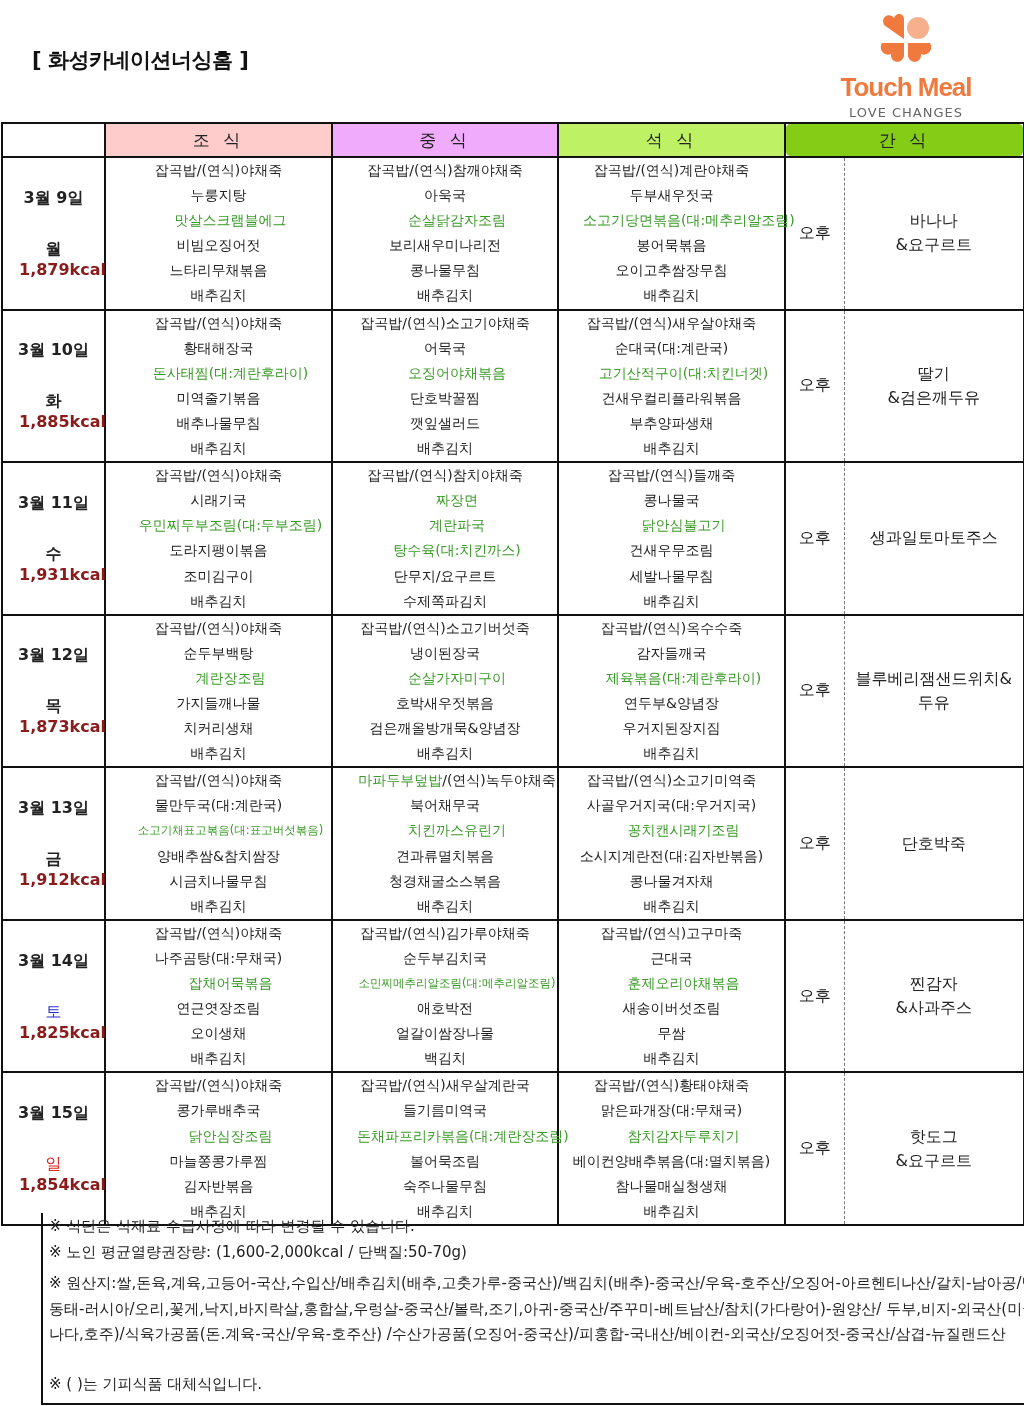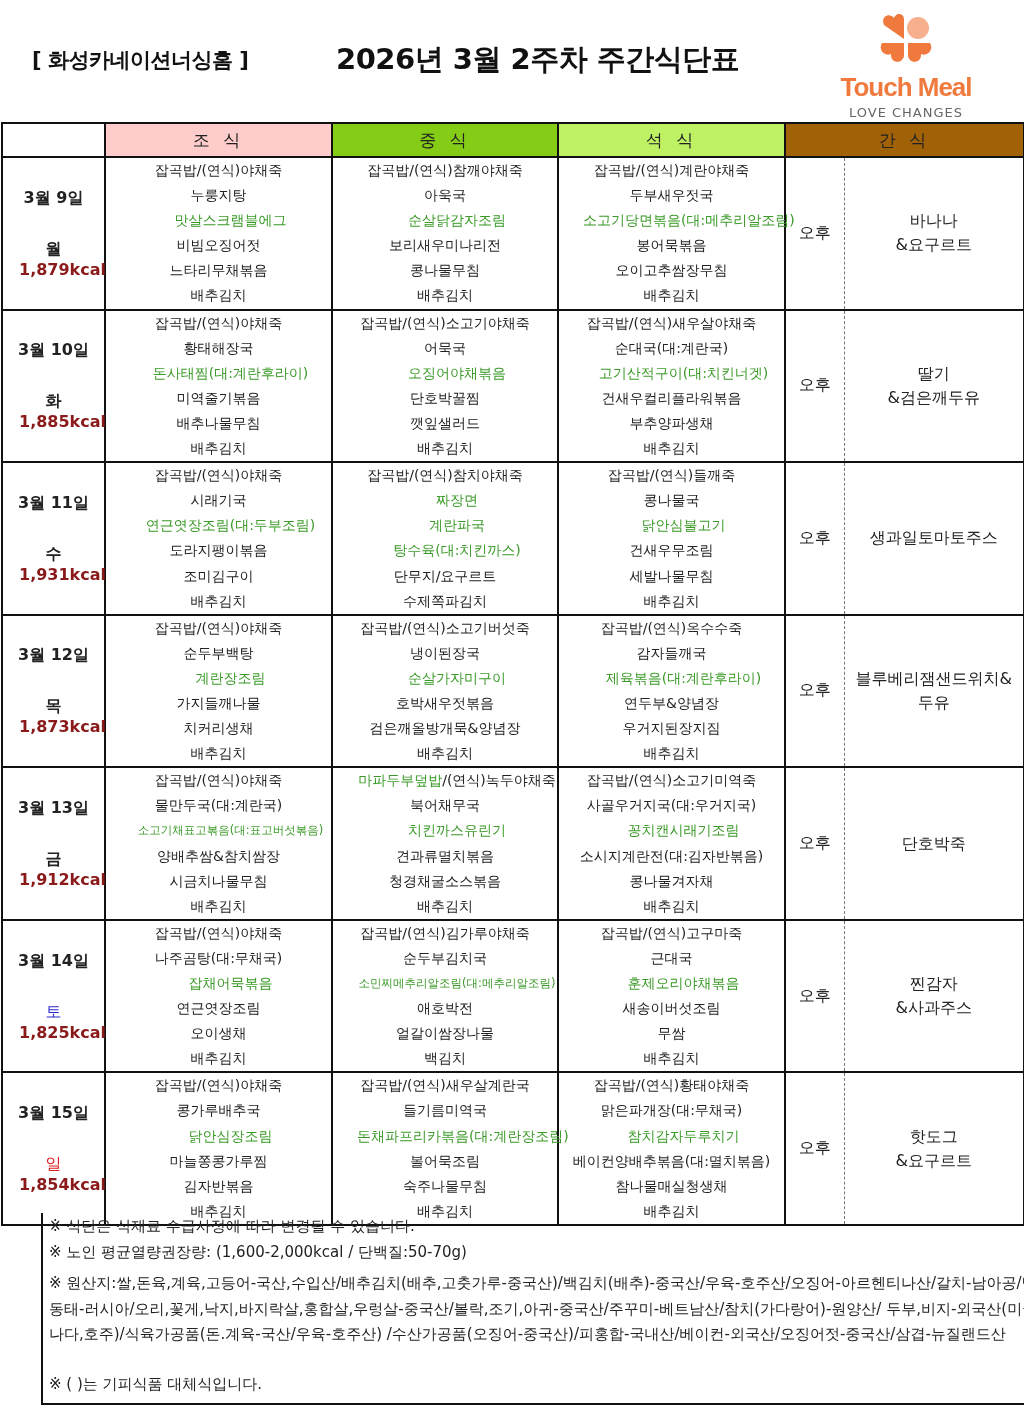--- a/index.html
+++ b/index.html
@@ -7,21 +7,21 @@
          font-family:"DejaVu Sans","Liberation Sans",sans-serif; color:#222; }
   .header { position:absolute; left:0; top:0; width:1024px; height:122px; }
   .org { position:absolute; left:32px; top:46px; font-size:21px; font-weight:bold; color:#111; letter-spacing:-0.5px; }
   .title { position:absolute; left:336px; top:40px; font-size:29px; font-weight:bold; color:#111; letter-spacing:-0.5px; }
   .logo { position:absolute; left:826px; top:14px; width:160px; height:104px; }
   .logo-text { position:absolute; left:0; top:58px; width:160px; text-align:center; font-size:26px; font-weight:bold; color:#f07a3e; letter-spacing:-1px; font-family:"Liberation Sans",sans-serif; }
   .logo-sub { position:absolute; left:0; top:91px; width:160px; text-align:center; font-size:13px; color:#666; letter-spacing:1px; }
   table.menu { position:absolute; left:1px; top:122px; width:1022px; border-collapse:collapse; table-layout:fixed; }
   table.menu td, table.menu th { border:2px solid #111; padding:0; text-align:center; vertical-align:middle; }
   table.menu th { height:32px; font-size:17px; font-weight:normal; color:#222; letter-spacing:4px;margin-top:44px; }
-  th.bf { background:#ffcccc; } th.ln { background:#84cc16; } th.dn { background:#bef264; } th.sn { background:#a16207; }
+  th.bf { background:#ffcccc; } th.ln { background:#f0abfc; } th.dn { background:#bef264; } th.sn { background:#84cc16;border-radius:8px; }
   td.day { font-size:16px; font-weight:bold; color:#222; }
   td.day .d-date { display:block; margin-bottom:30px; }
   td.day .d-wd { display:block; }
   td.day .d-kcal { display:block; color:#8b1a1a;margin-left:16px; }
   .wd-sat { color:#2a2ad0 !important; font-weight:normal; }
   .wd-sun { color:#e02020 !important; font-weight:normal; }
   td.meal { font-size:14px; line-height:25.1px; color:#222; }
   td.meal .it { display:block; white-space:nowrap; }
   .green { color:#3a9a28;padding-left:24px; }
   .small { font-size:11.5px; }
@@ -29,21 +29,20 @@
   td.snack { font-size:16px; line-height:24px; border-left:1px dashed #777 !important; }
   .notes { position:absolute; left:1px; top:1213px; width:1018px; height:190px; border:2px solid #111; border-top:none; font-size:15px; color:#222;margin-left:40px; }
   .notes .n { position:absolute; left:6px; white-space:nowrap; }
   .notes .n4 { position:absolute; left:6px; top:58px; width:1010px; line-height:25.5px; }
 </style>
 </head>
 <body>
 
 <div class="header">
   <div class="org">[ 화성카네이션너싱홈 ]</div>
-  <div class="title">2026년 3월 2주차 주간식단표</div>
   <div class="logo">
     <svg width="160" height="58" viewBox="0 0 160 58">
       <g transform="translate(80,27)">
         <path d="M-2,-2 L-2,-22 C-2,-28 -10,-29 -12,-23 C-16,-29 -26,-25 -22,-16 Z" fill="#f07a3e"></path>
         <circle cx="12" cy="-13" r="11" fill="#f7b08e"></circle>
         <path d="M-2,2 L-24,2 C-28,8 -22,16 -15,13 C-16,22 -4,24 -2,15 Z" fill="#f07a3e"></path>
         <path d="M2,2 L24,2 C28,8 22,16 15,13 C16,22 4,24 2,15 Z" fill="#f07a3e"></path>
       </g>
     </svg>
     <div class="logo-text">Touch Meal</div>
@@ -144,21 +143,21 @@
       </tr>
       <tr style="height: 151px;">
         <td class="day">
       <span class="d-date">3월 11일</span>
       <span class="d-wd">수</span>
       <span class="d-kcal">1,931kcal</span>
         </td>
         <td class="meal">
           <span class="it">잡곡밥/(연식)야채죽</span>
           <span class="it">시래기국</span>
-          <span class="it green">연근엿장조림(대:두부조림)</span>
+          <span class="it green">우민찌두부조림(대:두부조림)</span>
           <span class="it">도라지팽이볶음</span>
           <span class="it">조미김구이</span>
           <span class="it">배추김치</span>
         </td>
         <td class="meal">
           <span class="it">잡곡밥/(연식)참치야채죽</span>
           <span class="it green">짜장면</span>
           <span class="it green">계란파국</span>
           <span class="it green">탕수육(대:치킨까스)</span>
           <span class="it">단무지/요구르트</span>

